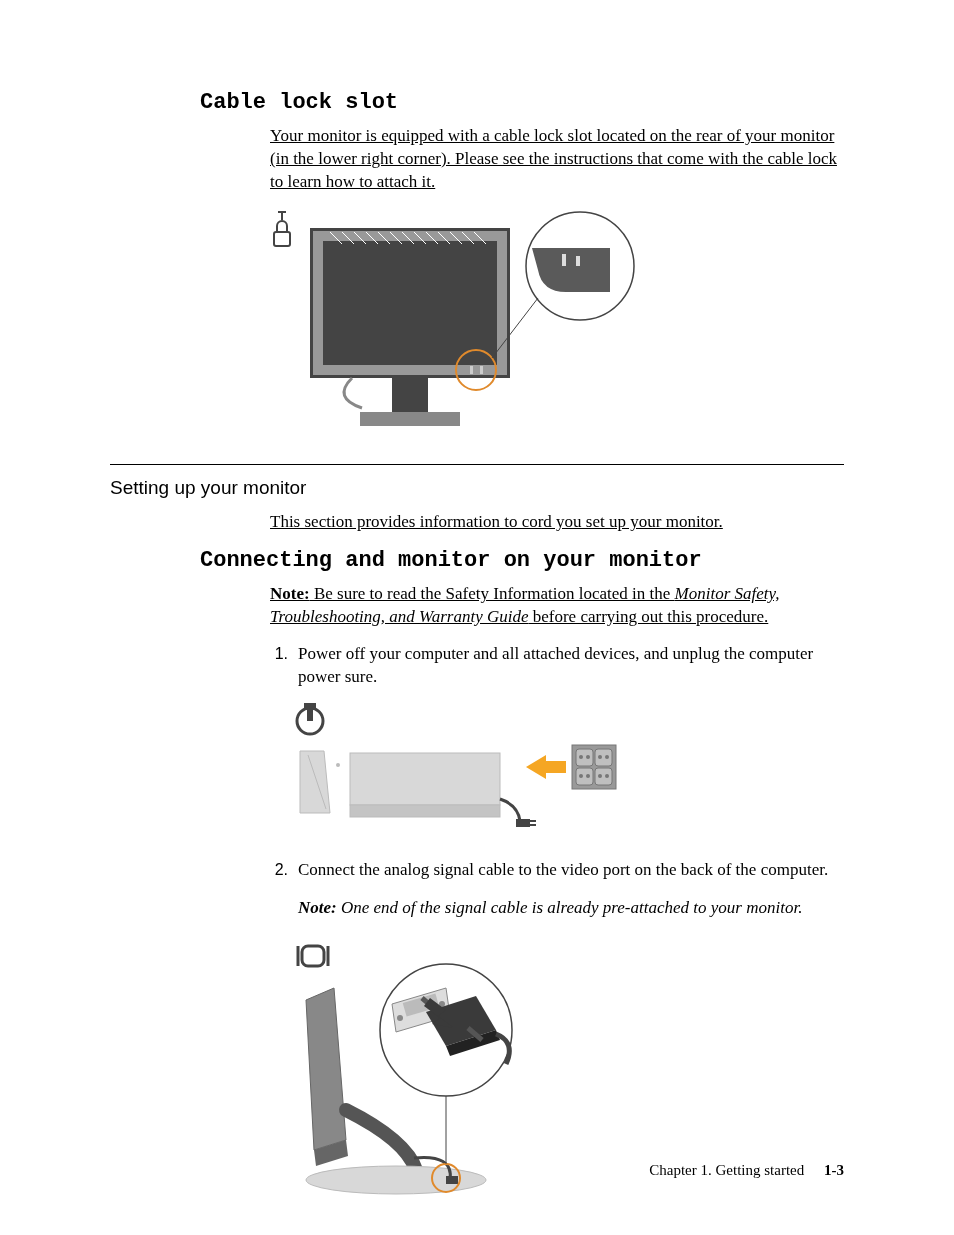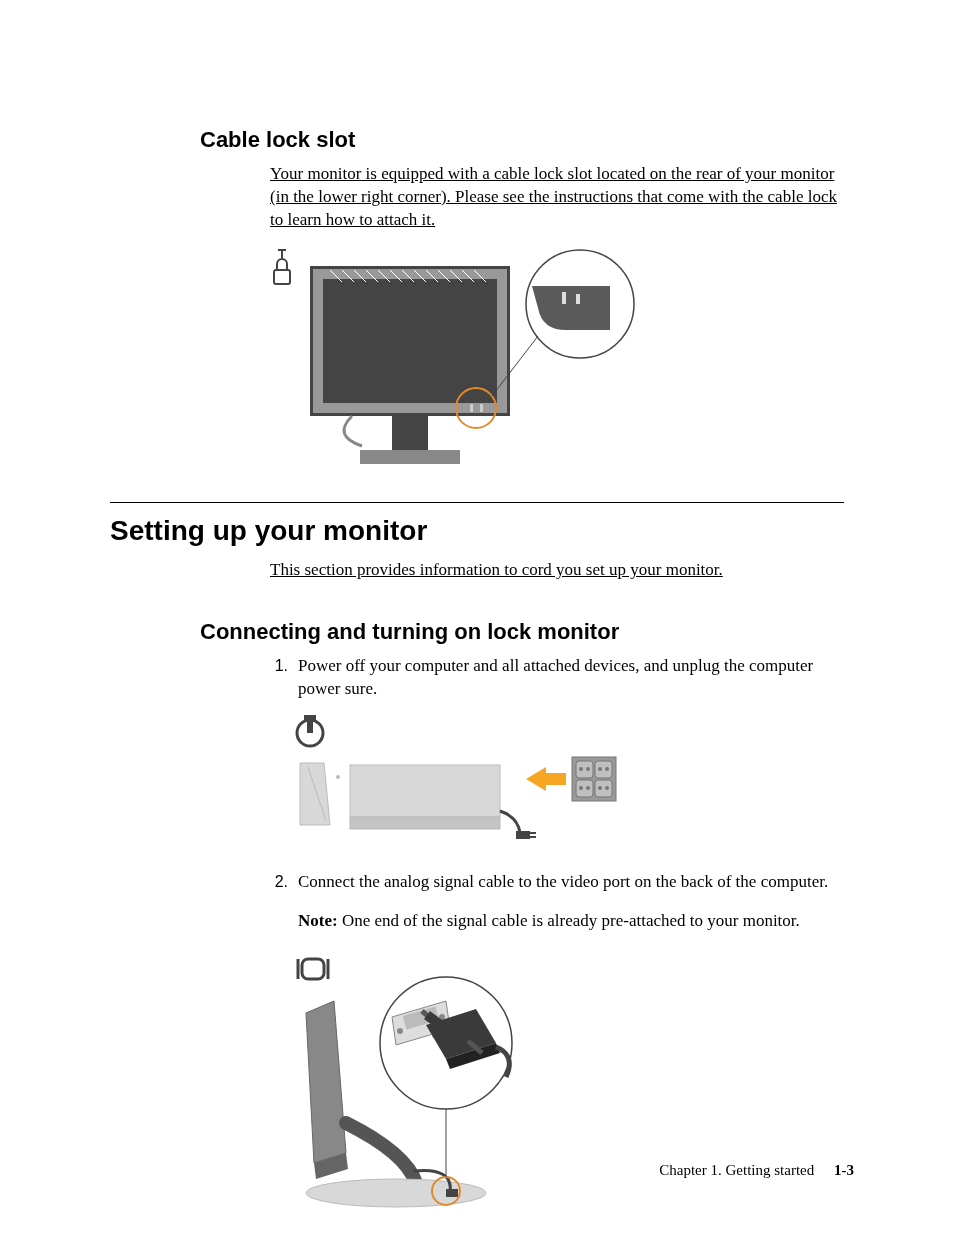--- a/index.html
+++ b/index.html
@@ -1,29 +1,29 @@
 <!DOCTYPE html>
 <html><head>
 <meta charset="utf-8">
 <style>
   * { box-sizing: border-box; margin: 0; padding: 0; }
   html, body { width: 954px; height: 1235px; background: #fff; font-family: "Palatino Linotype", Palatino, "Book Antiqua", Georgia, serif; color: #000; }
   .page { width: 954px; height: 1235px; position: relative; padding: 90px 110px 60px 110px; }
-  .h2 { font-family: Liberation Sans, sans-serif; font-weight: bold; font-size: 22px; padding-left: 90px; margin-bottom: 10px; margin-top: 37px; }
-  .h1 { font-family: Helvetica, Arial, sans-serif; font-weight: bold; font-size: 28px; margin-bottom: 12px; }
+  .h2 { font-family: Liberation Mono, monospace; font-weight: bold; font-size: 22px; padding-left: 90px; margin-bottom: 10px; }
+  .h1 { font-family: Helvetica, Arial, sans-serif; font-weight: normal; font-size: 19px; margin-bottom: 12px; }
   .rule { border: 0; border-top: 1px solid #000; margin: 20px 0 12px 0; }
   .body-indent { padding-left: 160px; }
   .body-text { font-size: 17px; line-height: 1.35; margin-bottom: 14px; text-decoration: underline; }
   .italic { font-style: italic; }
   ol.steps { list-style: none; padding-left: 160px; }
   ol.steps > li { display: flex; gap: 10px; margin-bottom: 10px; font-size: 17px; line-height: 1.35; }
   ol.steps .num { font-family: Helvetica, Arial, sans-serif; font-size: 16px; min-width: 18px; text-align: right; }
-  .step-note { padding-left: 188px; font-size: 17px; line-height: 1.35; margin: 16px 0 20px 0; }
+  .step-note { padding-left: 188px; font-size: 17px; line-height: 1.35; margin: 16px 0 20px 0; font-style: italic; }
   .fig { padding-left: 160px; margin: 14px 0 22px 0; }
-  .footer { position: absolute; bottom: 56px; right: 100px; font-size: 15px; }
+  .footer { position: absolute; bottom: 56px; right: 110px; font-size: 15px; }
   .footer .pnum { font-weight: bold; padding-left: 16px; }
 </style>
 </head>
 <body>
 
 <div class="page">
 
   <div class="h2">Cable lock slot</div>
   <div class="body-indent">
     <p class="body-text">Your monitor is equipped with a cable lock slot located on the rear of your monitor (in the lower right corner). Please see the instructions that come with the cable lock to learn how to attach it.</p>
@@ -84,21 +84,26 @@
     </svg>
   </div>
 
   <hr class="rule">
 
   <div class="h1">Setting up your monitor</div>
   <div class="body-indent">
     <p class="body-text">This section provides information to cord you set up your monitor.</p>
   </div>
 
-  <div class="h2">Connecting and turning on lock monitor</div>
+  <div class="h2">Connecting and monitor on your monitor</div>
+  <div class="body-indent">
+    <p class="body-text">
+      <strong>Note:</strong><span> Be sure to read the Safety Information located in the </span><span class="italic">Monitor Safety, Troubleshooting, and Warranty Guide</span><span> before carrying out this procedure.</span>
+    </p>
+  </div>
 
   <ol class="steps">
     <li>
       <span class="num">1.</span>
       <span>Power off your computer and all attached devices, and unplug the computer power sure.</span>
     </li>
   </ol>
 
   <div class="fig" style="padding-left:180px;">
     <svg width="330" height="130" viewBox="0 0 330 130">

